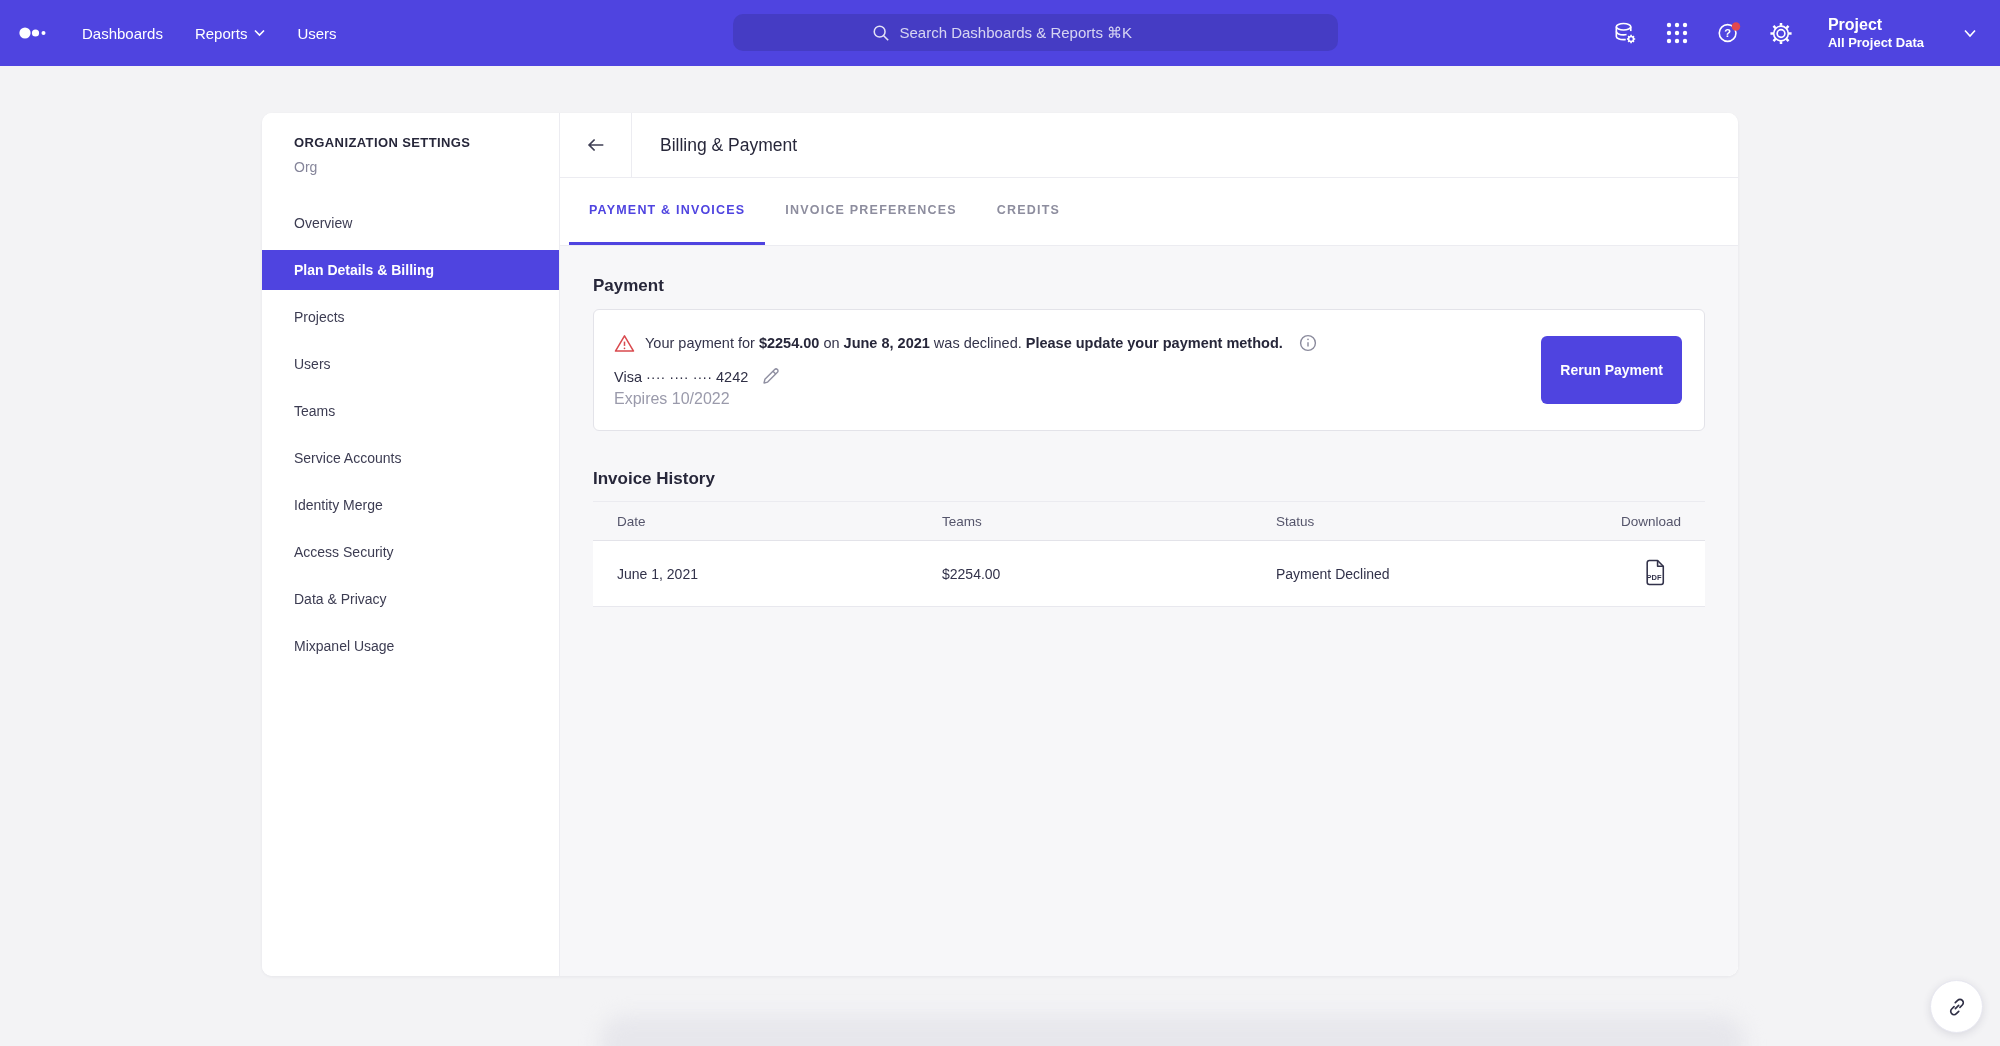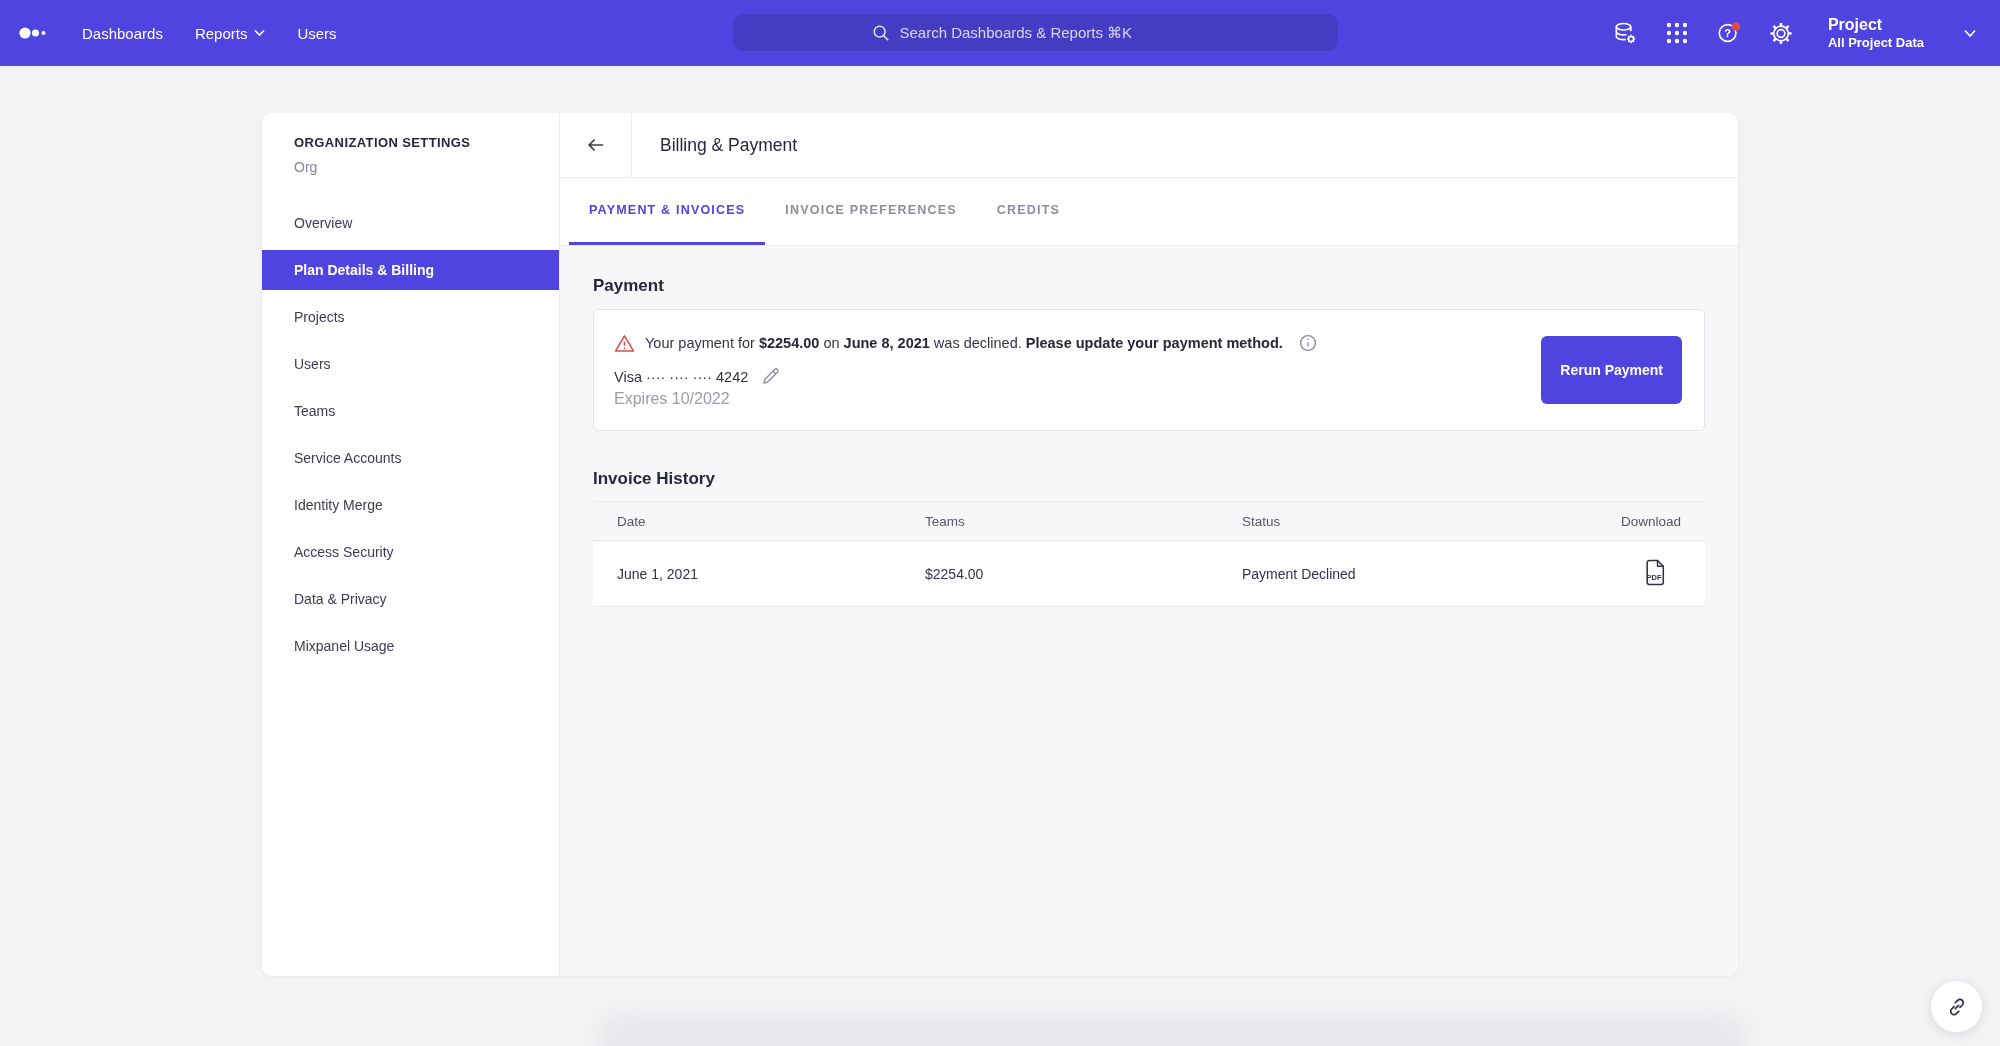--- a/index.html
+++ b/index.html
@@ -106,21 +106,21 @@
     position:absolute; right:22px; top:50%; transform:translateY(-50%);
     background:#4f44e0; color:#fff; border:none; border-radius:6px;
     font-family:"Liberation Sans", sans-serif; font-size:14px; font-weight:bold;
     padding:26px 19px; cursor:pointer;
   }
 
   
   .invoice-table { margin-top:12px; }
   .tbl-head, .tbl-row {
     display:grid; grid-template-columns:308px 317px 1fr 96px;
-    align-items:center; padding:0 24px;
+    align-items:center; padding:0 24px;gap:17px;
   }
   .tbl-head {
     height:40px; font-size:13.5px; color:#55556b;
     border-top:1px solid #ebebf0; border-bottom:1px solid #e3e3e9;
   }
   .tbl-row { height:66px; background:#fff; border-bottom:1px solid #e8e8ee; font-size:14px; color:#32324a; }
   .col-download { text-align:right; }
   .pdf-btn { display:inline-flex; cursor:pointer; padding-right:14px; }
 
   

